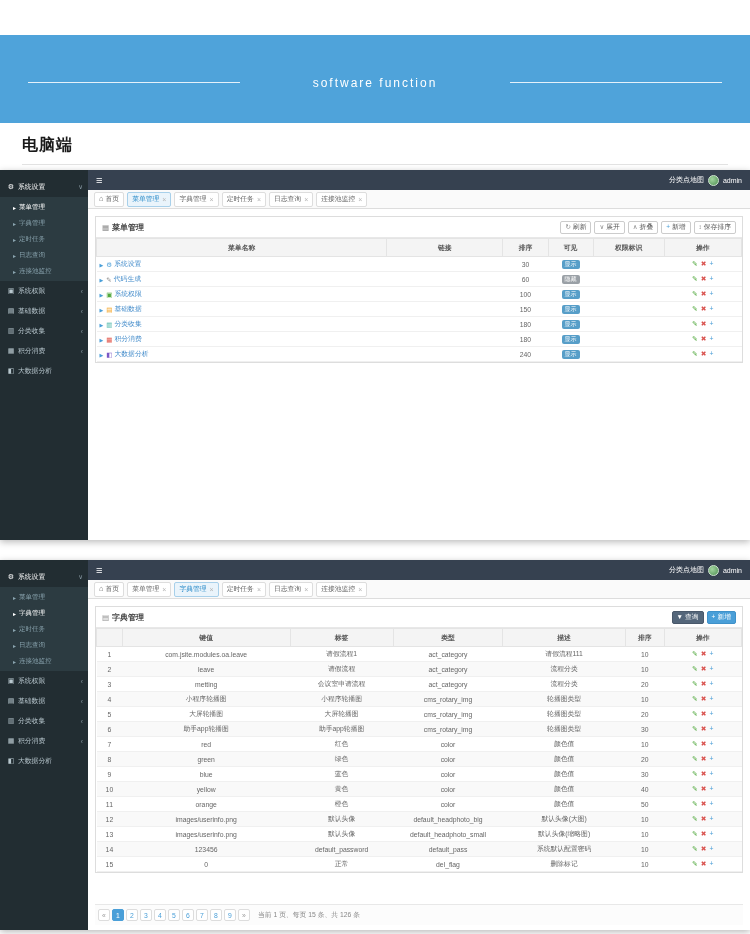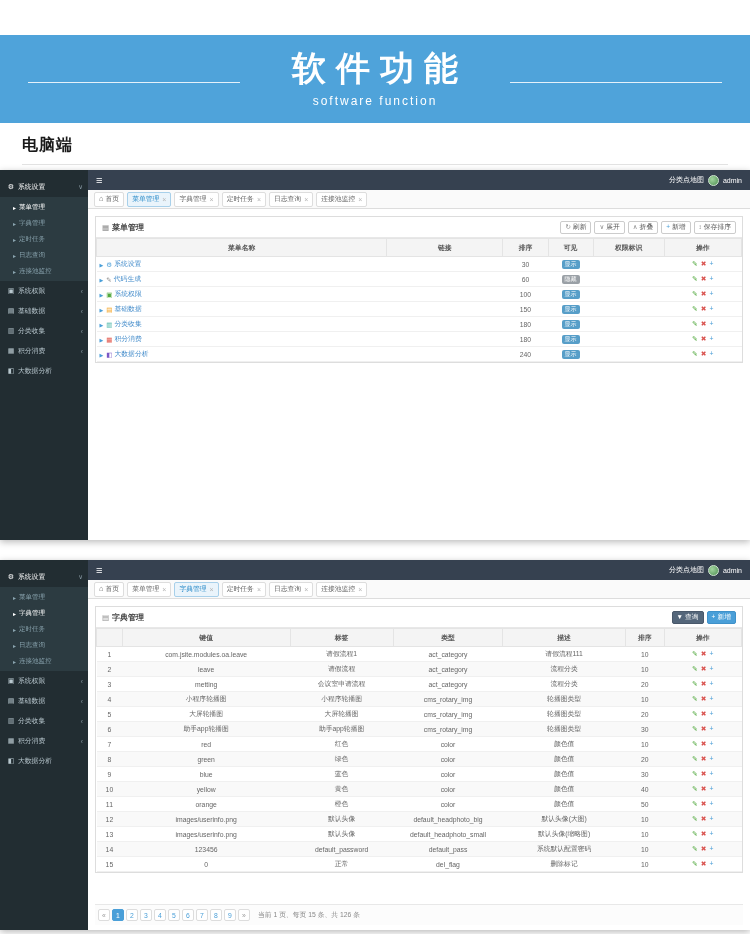--- a/index.html
+++ b/index.html
@@ -104,21 +104,20 @@
   .page-btn.nav { color:#999; }
   .page-btn.active { background:#4a9fd8; border-color:#4a9fd8; color:#fff; }
   .page-info { margin-left:6px; color:#888; }
 </style>
 </head>
 <body>
 
 <div class="banner">
   <span class="banner-line left"></span>
   <span class="banner-line right"></span>
-  <div class="banner-title">软件功能</div>
   <div class="banner-sub">software function</div>
 </div>
 
 <div class="section-head">
   <span class="section-label">电脑端</span>
 </div>
 
 <section class="panel p1">
   <aside class="sidebar">
     <nav class="side-nav">

